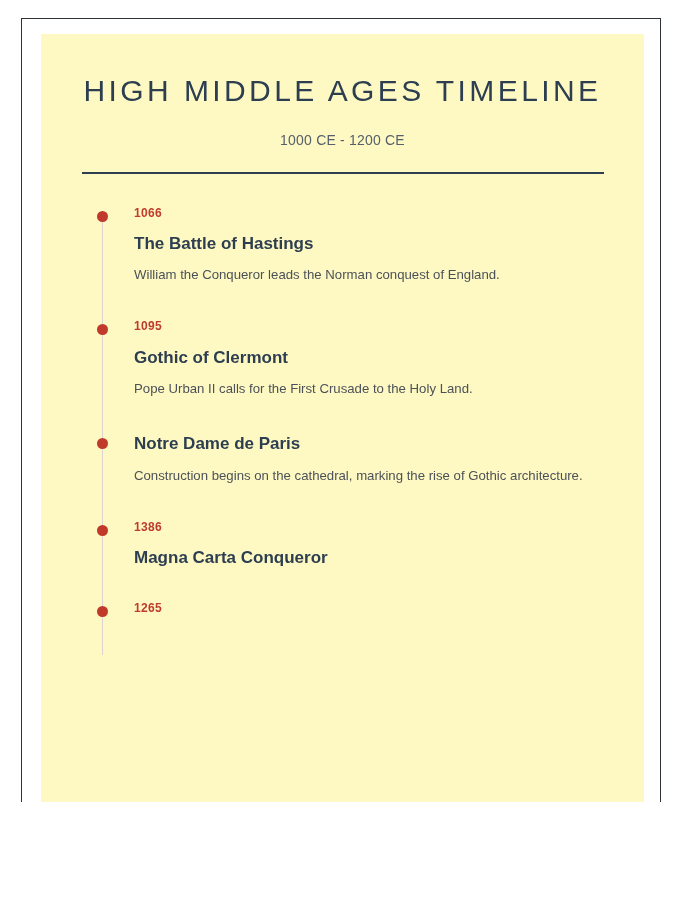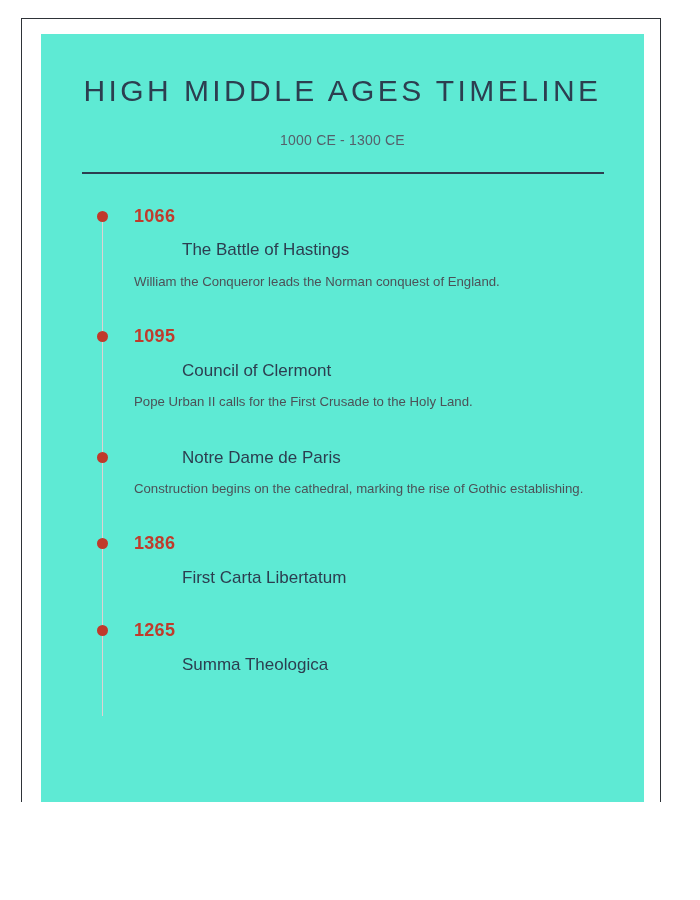--- a/index.html
+++ b/index.html
@@ -29,21 +29,21 @@
     overflow: hidden;
   }
 
   
   .timeline-card {
     position: absolute;
     left: 19px;
     top: 15px;
     width: 603px;
     bottom: 0;
-    background: #5eead4;
+    background: #fef9c3;
     overflow: hidden;
   }
 
   .card-inner {
     padding: 38px 40px 0 40px;
   }
 
   
   .doc-header {
     text-align: center;
@@ -100,84 +100,82 @@
     position: absolute;
     left: 16px;
     top: 4px;
     width: 11px;
     height: 11px;
     border-radius: 50%;
     background: #c0392b;
   }
   .entry-year {
     display: block;
-    font-size: 18px;
+    font-size: 12px;
     font-weight: 700;
     letter-spacing: 0.3px;
     color: #bf3b2c;
     line-height: 1.1;
   }
   .entry-title {
     display: block;
     margin-top: 14px;
     font-size: 17px;
-    font-weight: 400;
+    font-weight: 700;
     color: #2c3e50;
     line-height: 1.2;
-    margin-left: 48px;
   }
   .entry-desc {
     display: block;
     margin-top: 8px;
     max-width: 468px;
     font-size: 13.2px;
     font-weight: 400;
     color: #4c5157;
     line-height: 1.92;
   }
 </style>
 </head>
 <body>
 
 <div class="page-frame">
   <div class="timeline-card">
     <div class="card-inner">
 
       <div class="doc-header">
         <h1 class="doc-title">HIGH MIDDLE AGES TIMELINE</h1>
-        <p class="doc-subtitle">1000 CE - 1300 CE</p>
+        <p class="doc-subtitle">1000 CE - 1200 CE</p>
         <div class="header-rule"></div>
       </div>
 
       <ul class="timeline" id="timeline-list">
         <div class="timeline-spine"></div>
       <li class="timeline-entry">
             <span class="entry-dot"></span>
             <span class="entry-year">1066</span>
             <span class="entry-title">The Battle of Hastings</span>
             <span class="entry-desc">William the Conqueror leads the Norman conquest of England.</span>
           </li>
           <li class="timeline-entry">
             <span class="entry-dot"></span>
             <span class="entry-year">1095</span>
-            <span class="entry-title">Council of Clermont</span>
+            <span class="entry-title">Gothic of Clermont</span>
             <span class="entry-desc">Pope Urban II calls for the First Crusade to the Holy Land.</span>
           </li>
           <li class="timeline-entry">
             <span class="entry-dot"></span>
             <span class="entry-title">Notre Dame de Paris</span>
-            <span class="entry-desc">Construction begins on the cathedral, marking the rise of Gothic establishing.</span>
+            <span class="entry-desc">Construction begins on the cathedral, marking the rise of Gothic architecture.</span>
           </li>
           <li class="timeline-entry">
             <span class="entry-dot"></span>
             <span class="entry-year">1386</span>
-            <span class="entry-title">First Carta Libertatum</span>
+            <span class="entry-title">Magna Carta Conqueror</span>
           </li>
           <li class="timeline-entry">
             <span class="entry-dot"></span>
             <span class="entry-year">1265</span>
-            <span class="entry-title">Summa Theologica</span>
           </li>
         </ul>
 
     </div>
   </div>
 </div>
 
 </body></html>

